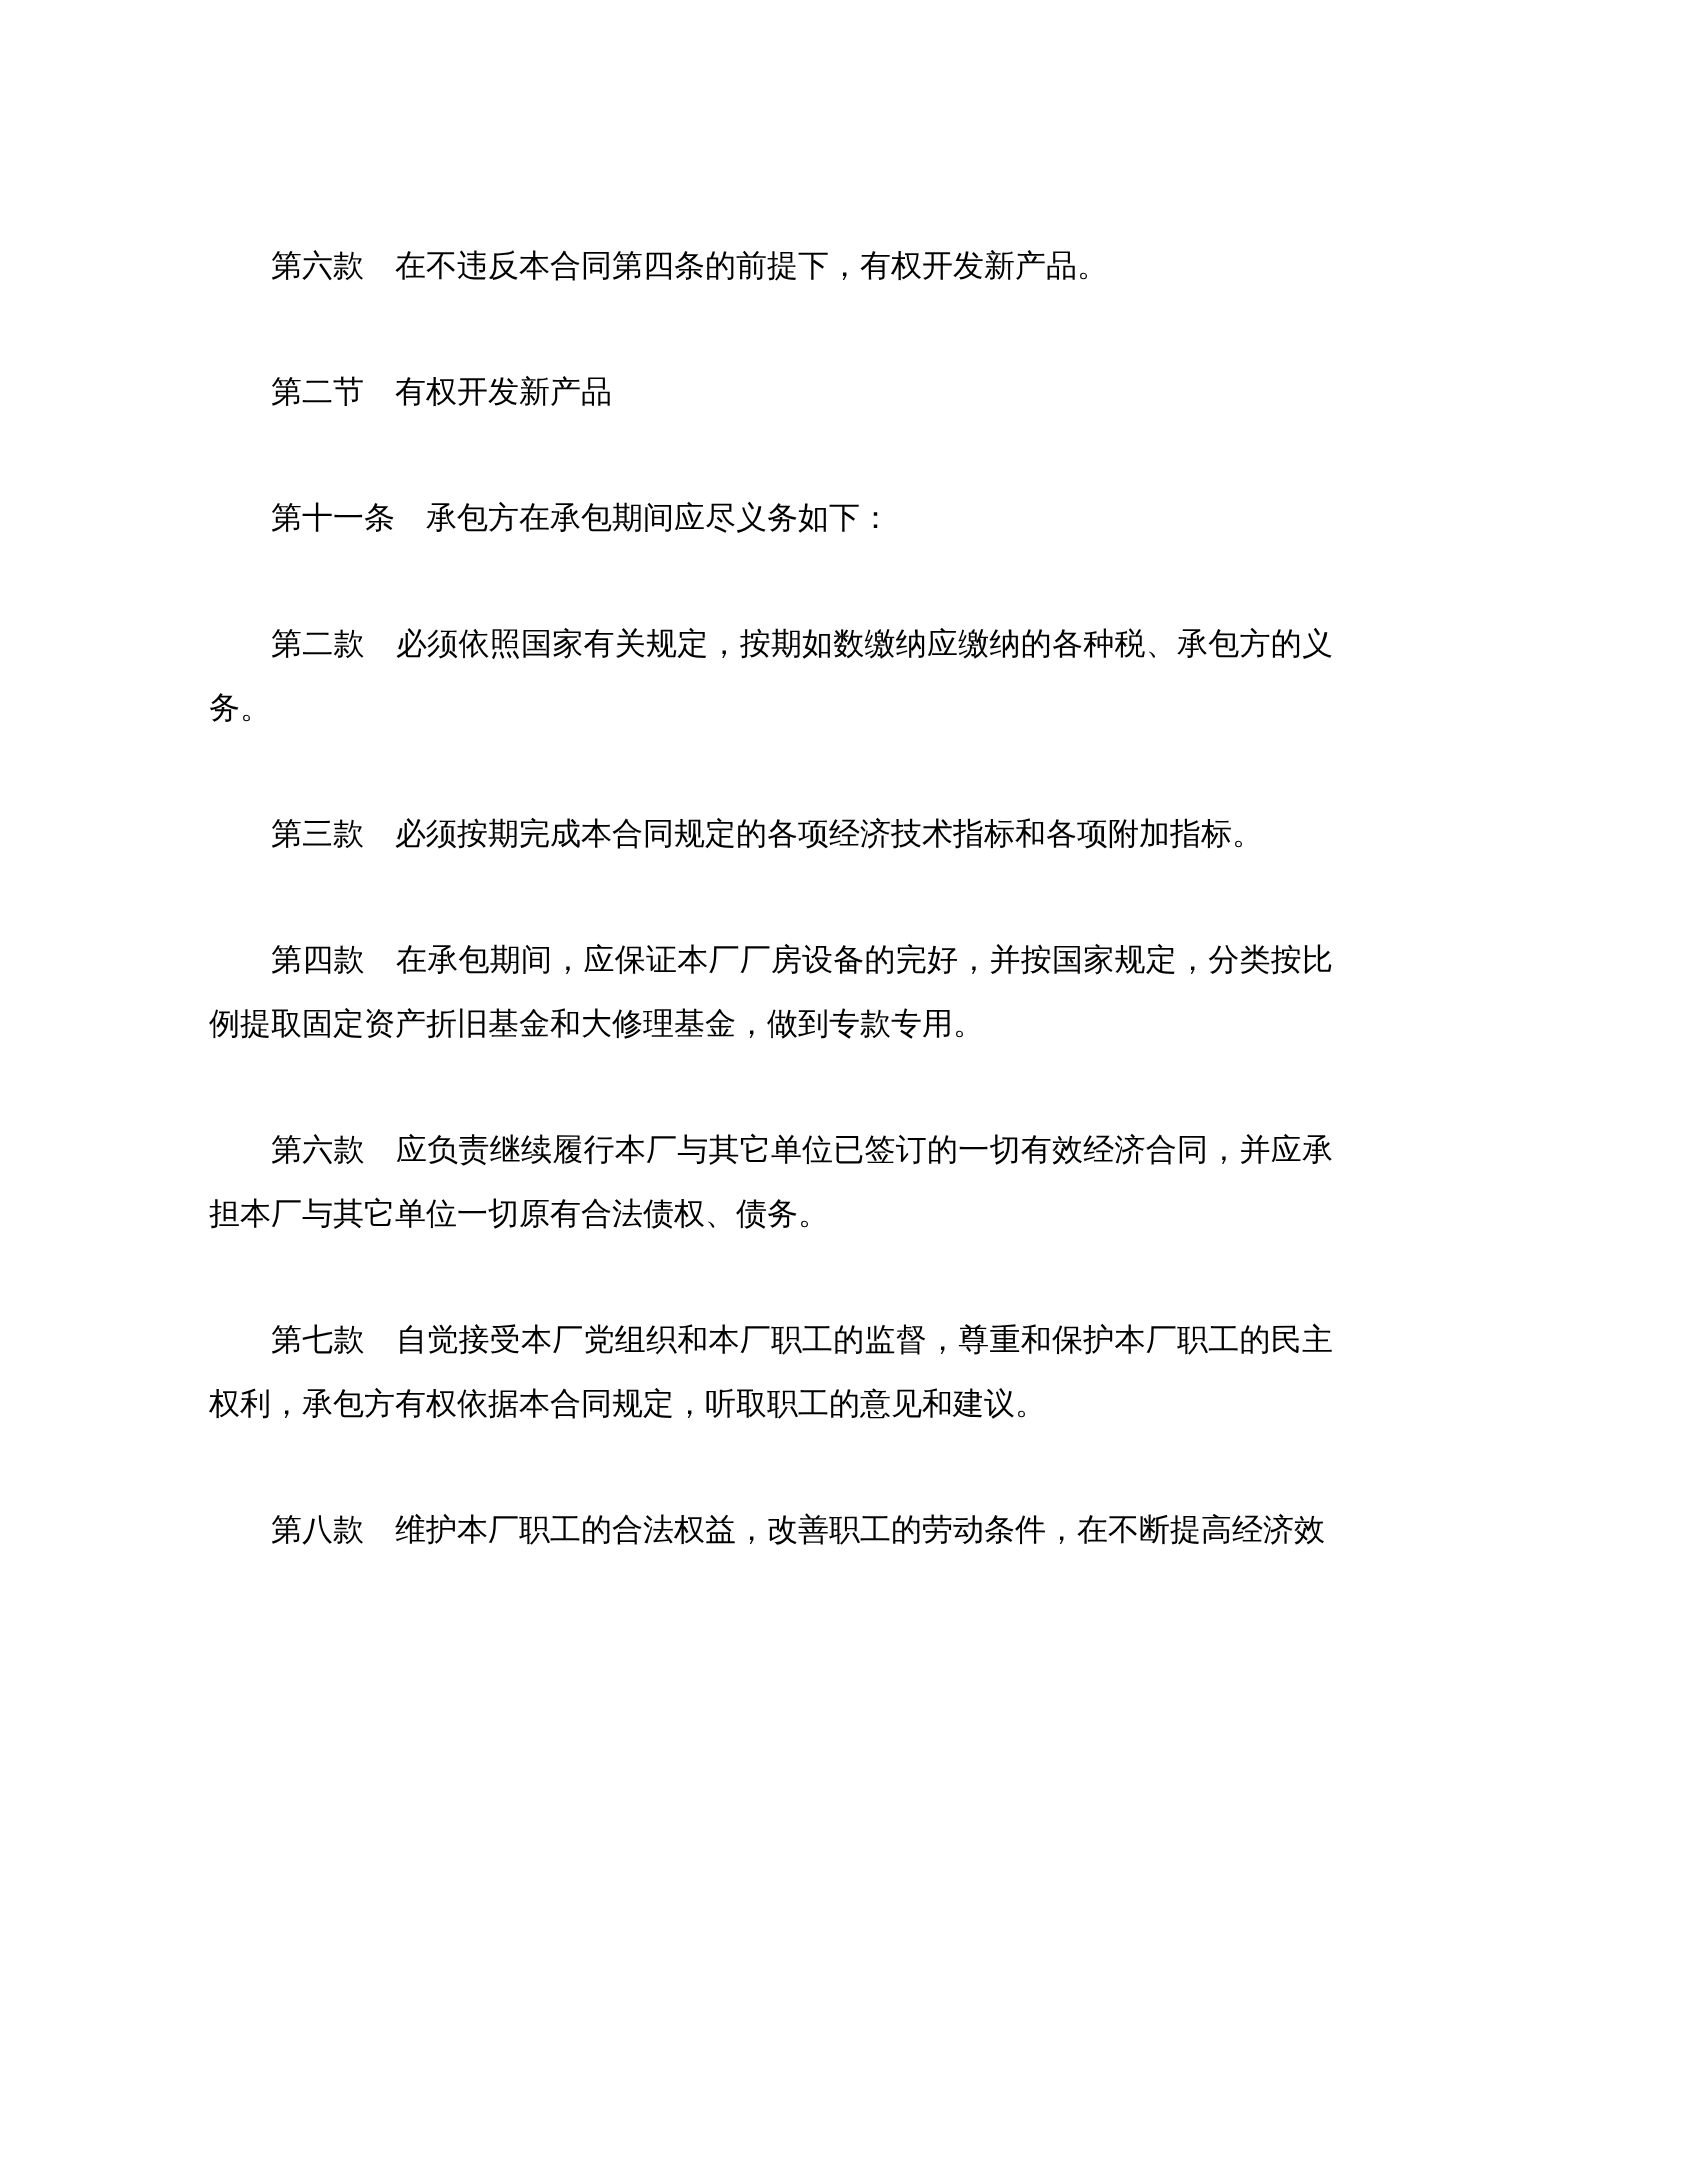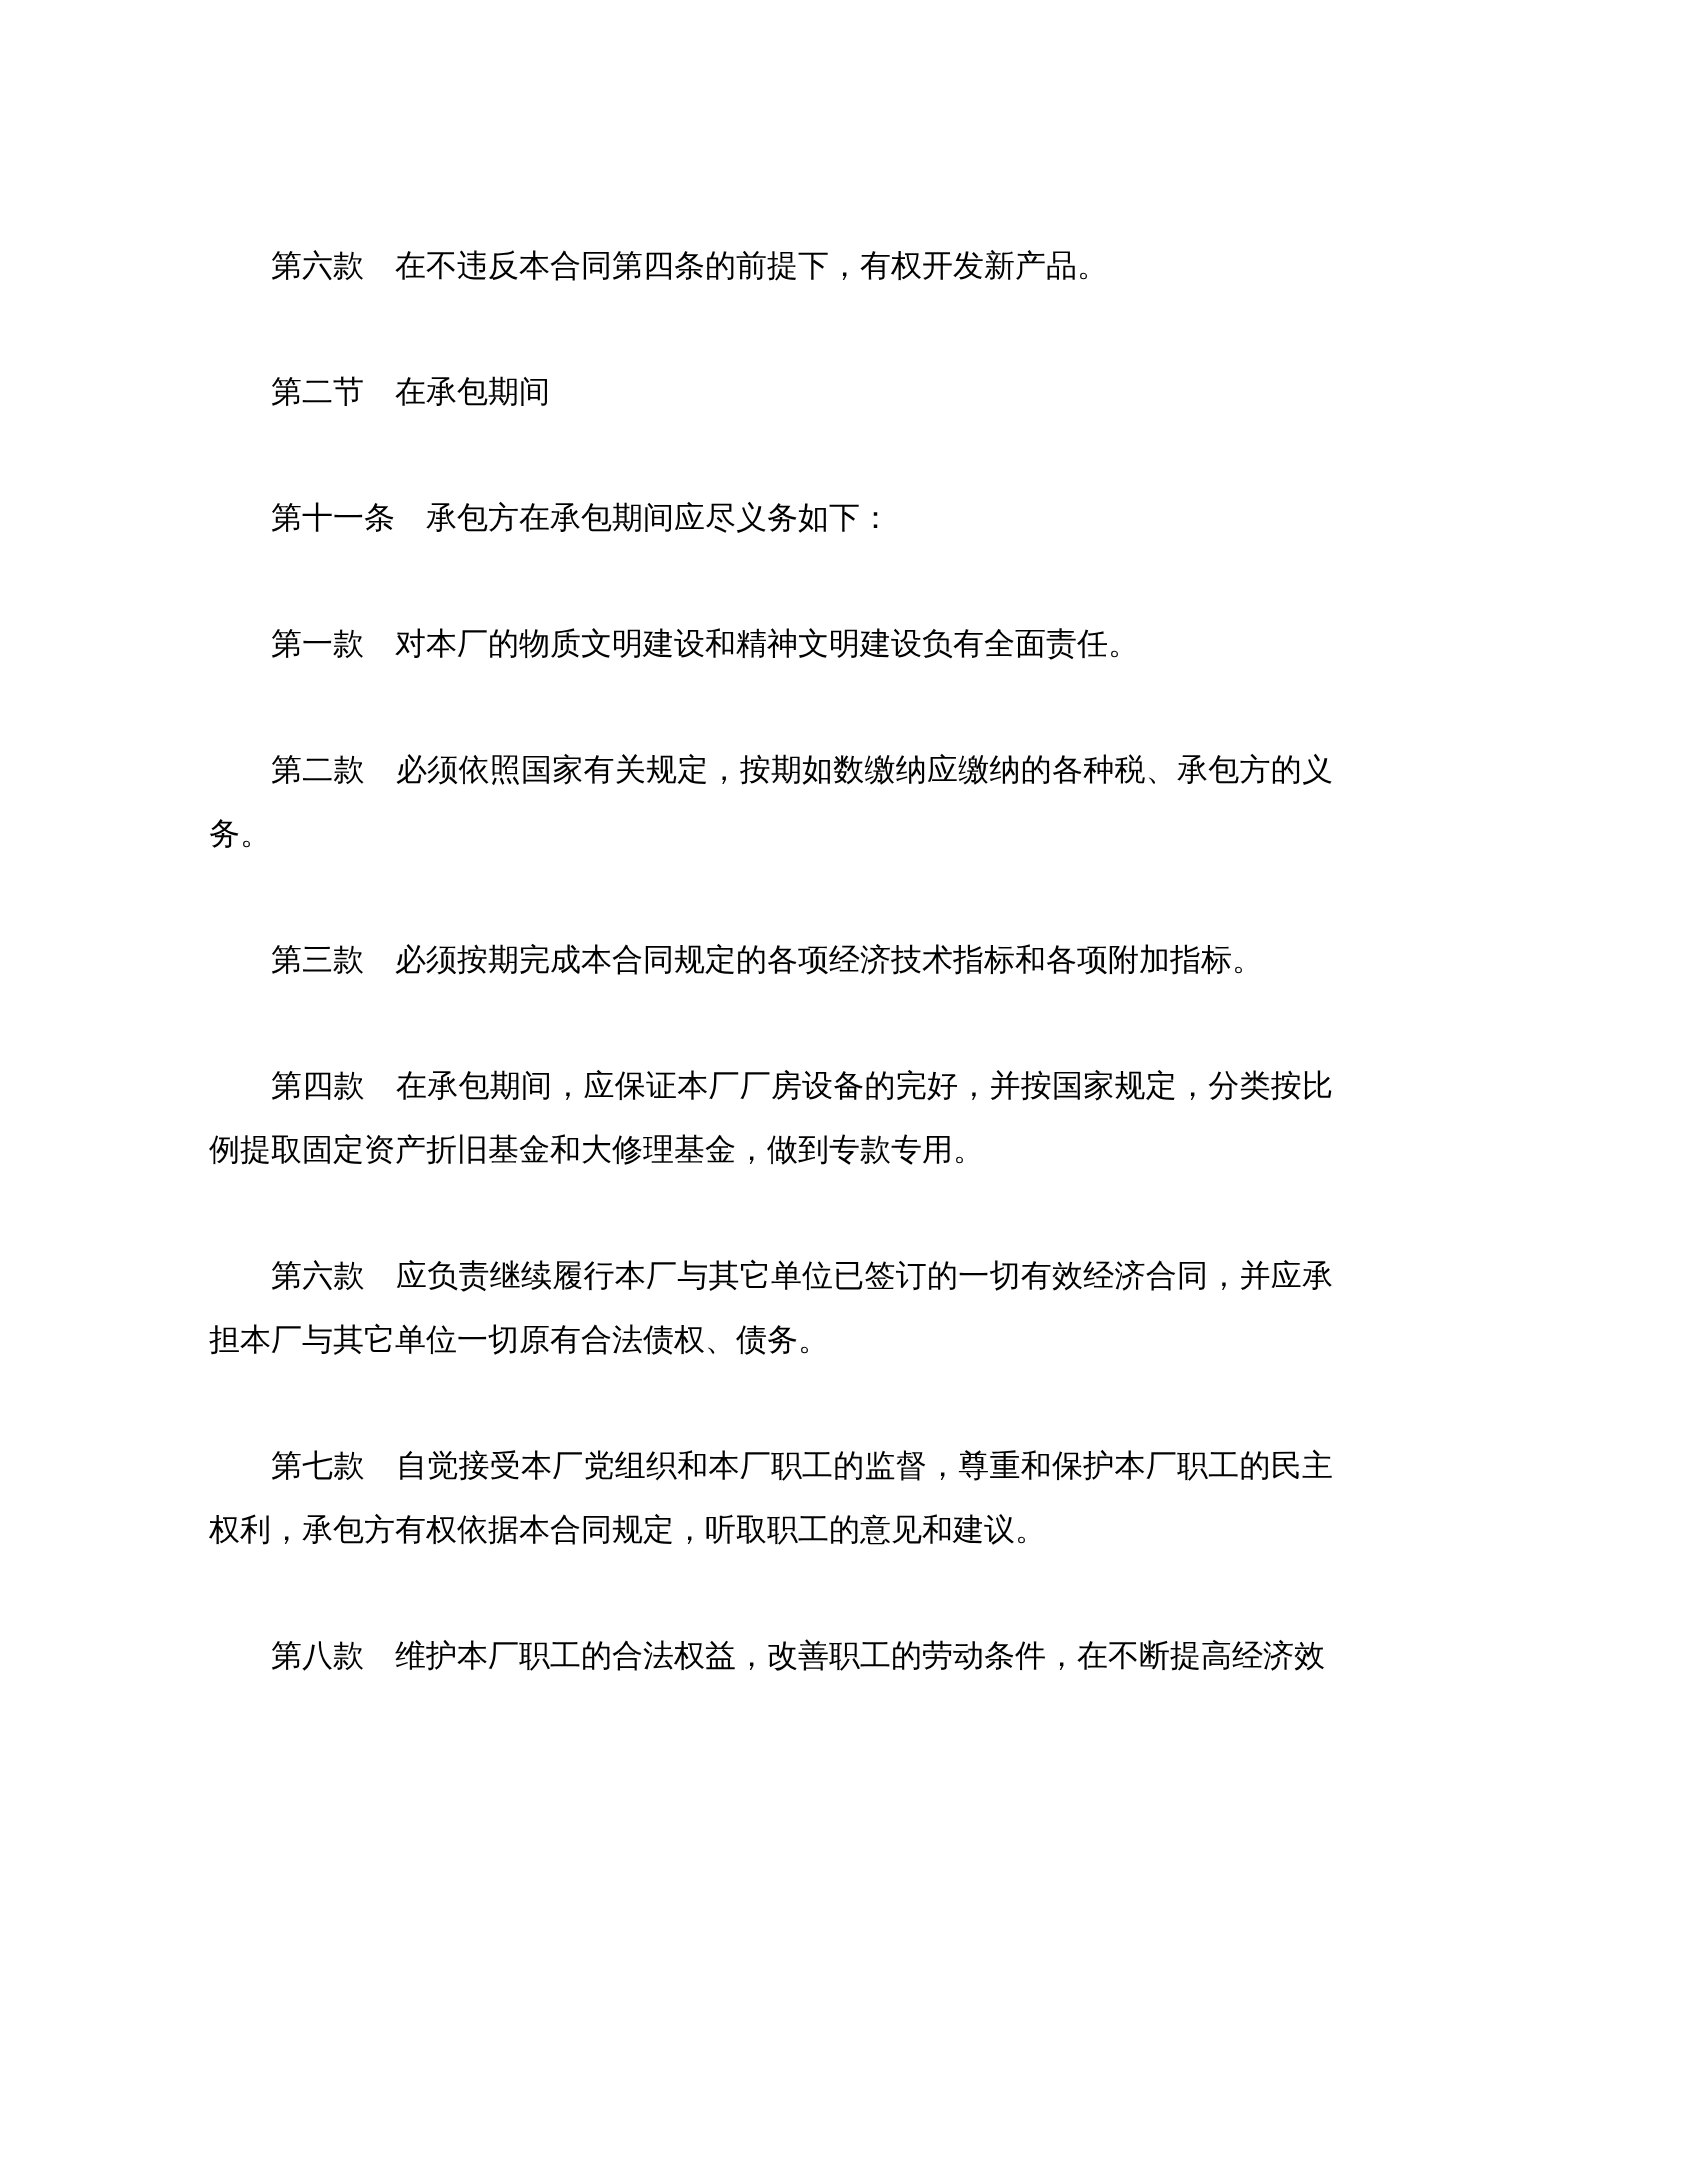--- a/index.html
+++ b/index.html
@@ -33,23 +33,22 @@
     color: #000000;
   }
 </style>
 </head>
 <body>
 
 <div class="page">
   <div class="doc-body">
 
   <p class="para">第六款　在不违反本合同第四条的前提下，有权开发新产品。</p>
-      <p class="para">第二节　在承包期间</p>
+      <p class="para">第二节　有权开发新产品</p>
       <p class="para">第十一条　承包方在承包期间应尽义务如下：</p>
-      <p class="para">第一款　对本厂的物质文明建设和精神文明建设负有全面责任。</p>
       <p class="para">第二款　必须依照国家有关规定，按期如数缴纳应缴纳的各种税、承包方的义务。</p>
       <p class="para">第三款　必须按期完成本合同规定的各项经济技术指标和各项附加指标。</p>
       <p class="para">第四款　在承包期间，应保证本厂厂房设备的完好，并按国家规定，分类按比例提取固定资产折旧基金和大修理基金，做到专款专用。</p>
       <p class="para">第六款　应负责继续履行本厂与其它单位已签订的一切有效经济合同，并应承担本厂与其它单位一切原有合法债权、债务。</p>
       <p class="para">第七款　自觉接受本厂党组织和本厂职工的监督，尊重和保护本厂职工的民主权利，承包方有权依据本合同规定，听取职工的意见和建议。</p>
       <p class="para">第八款　维护本厂职工的合法权益，改善职工的劳动条件，在不断提高经济效</p>
     </div>
 </div>
 
 

